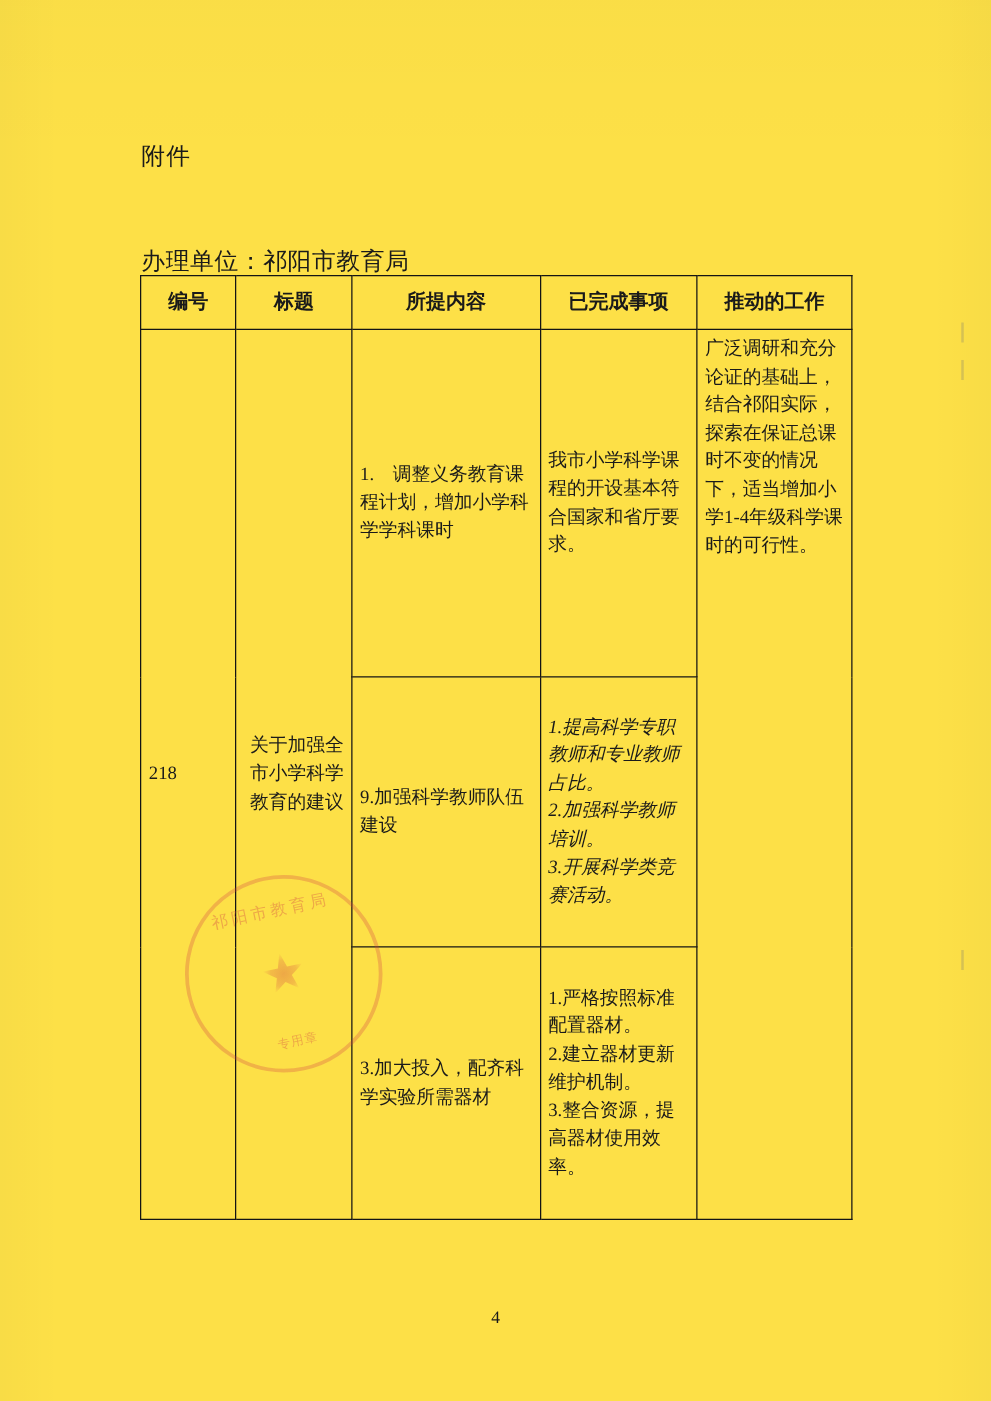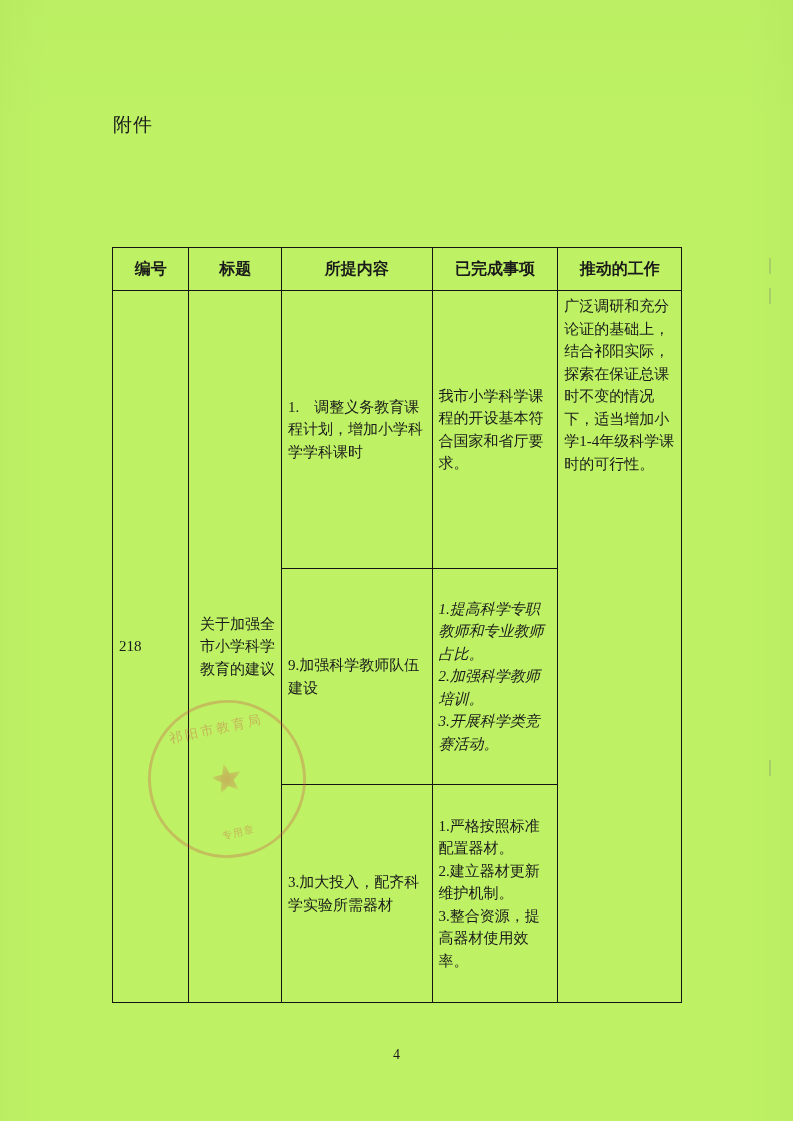--- a/index.html
+++ b/index.html
@@ -11,21 +11,21 @@
     height: 1121px;
     background: #ffffff;
     font-family: "Liberation Serif", "DejaVu Serif", serif;
     color: #1a1a1a;
     position: relative;
     overflow: hidden;
   }
   .page {
     position: absolute;
     inset: 0;
-    background: #bef264;
+    background: #fde047;
   }
   
   .page::before {
     content: "";
     position: absolute;
     inset: 0;
     background:
       linear-gradient(180deg, rgba(0,0,0,0.012), rgba(0,0,0,0) 12%),
       linear-gradient(90deg, rgba(0,0,0,0.02), rgba(0,0,0,0) 6%, rgba(0,0,0,0) 94%, rgba(0,0,0,0.02));
     pointer-events: none;
@@ -50,21 +50,21 @@
   .handling-unit {
     position: absolute;
     left: 113px;
     top: 196px;
     font-size: 19px;
     letter-spacing: 0.5px;
   }
   table.main-table {
     position: absolute;
     left: 112px;
-    top: 247px;
+    top: 220px;
     width: 570px;
     border-collapse: collapse;
     table-layout: fixed;
     padding-left: 36px;
   }
   table.main-table th,
   table.main-table td {
     border: 1.4px solid #141414;
     vertical-align: middle;
     padding: 4px 6px;
@@ -164,20 +164,21 @@
   }
 </style>
 </head>
 <body>
 
 <div class="page">
 
   <div class="attachment-label">附件</div>
 
 
+  <div class="handling-unit">办理单位：祁阳市教育局</div>
 
   <table class="main-table">
     <colgroup>
       <col class="col-no">
       <col class="col-title">
       <col class="col-content">
       <col class="col-done">
       <col class="col-push">
     </colgroup>
     <thead>

